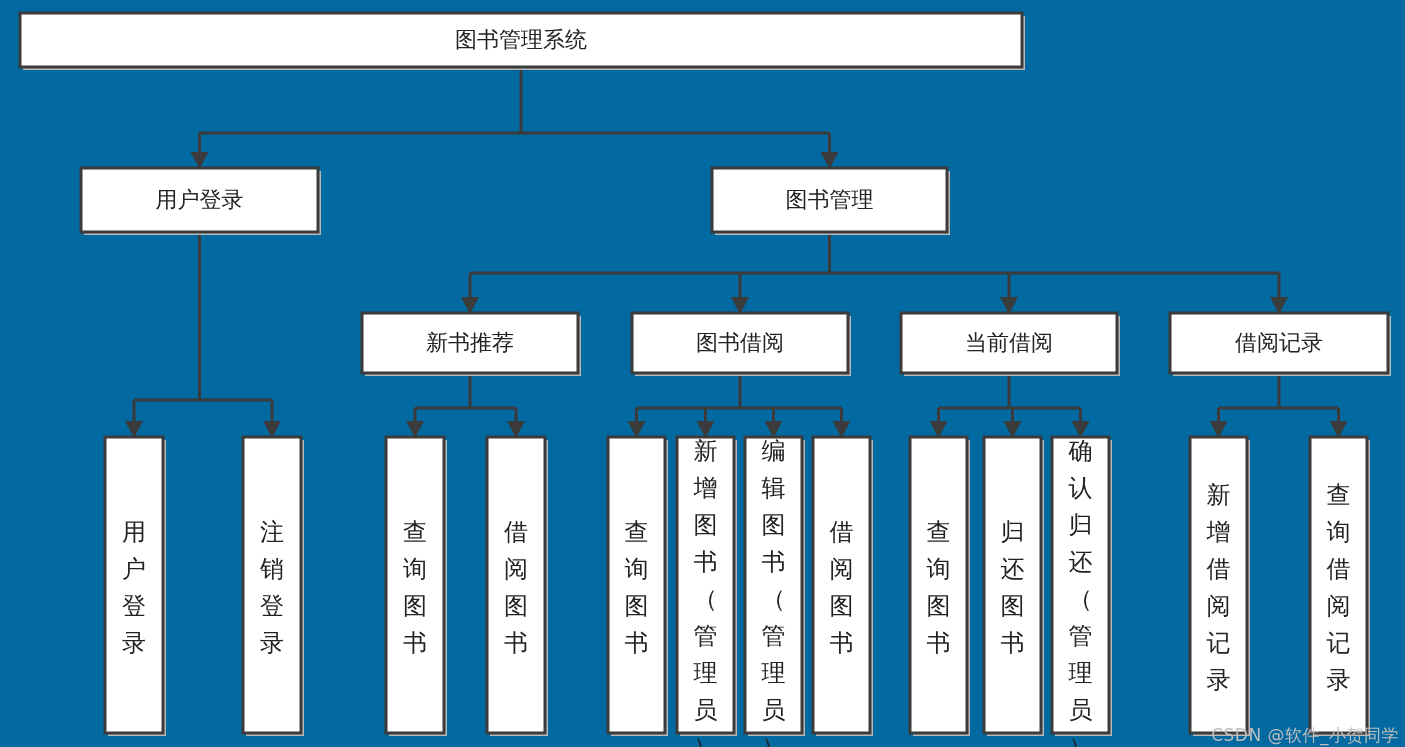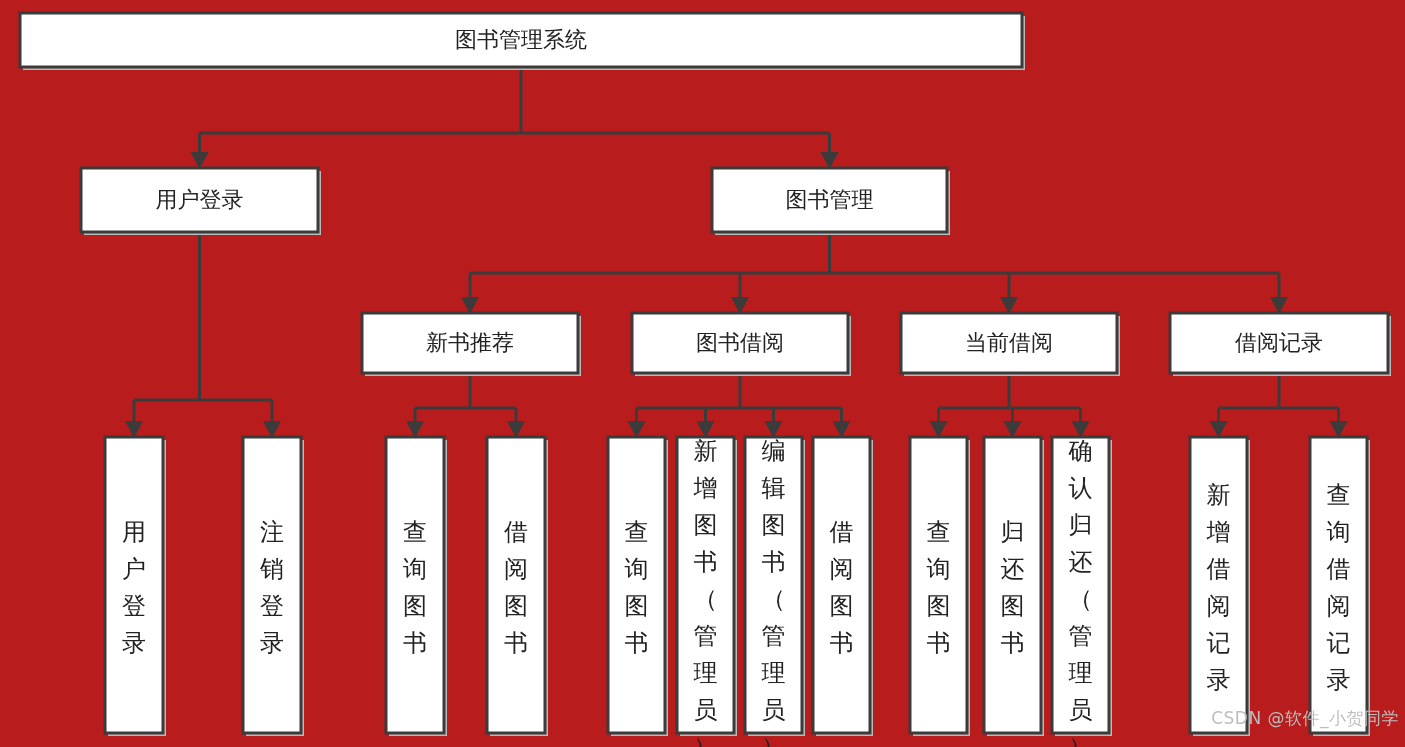--- a/index.html
+++ b/index.html
@@ -1,25 +1,25 @@
 <!DOCTYPE html>
 <html><head>
 <meta charset="utf-8">
 <style>
   html,body{margin:0;padding:0;background:#ffffff;}
   body{width:1405px;height:747px;font-family:"DejaVu Sans","Liberation Sans",sans-serif;overflow:hidden;}
-  #diagram-root{position:relative;width:1405px;height:747px;background:#b91c1c;}
+  #diagram-root{position:relative;width:1405px;height:747px;background:#0369a1;}
   svg#tree-svg{position:absolute;left:0;top:0;width:1405px;height:747px;display:block;}
   .node-box{fill:#ffffff;stroke:#3b3b3b;stroke-width:3;}
   .node-box-shadow{fill:#b9b9b9;stroke:none;}
   .connector{stroke:#3b3b3b;stroke-width:3;fill:none;stroke-linecap:butt;}
   .arrow-head{fill:#3b3b3b;stroke:none;}
   .h-label{font-size:22px;fill:#222;text-anchor:middle;dominant-baseline:middle;}
   .v-label-char{font-size:24px;fill:#222;text-anchor:middle;}
-  .watermark{position:absolute;right:6px;bottom:17px;font-size:17px;color:#bdbdbd;
+  .watermark{position:absolute;right:6px;bottom:0;font-size:17px;color:#bdbdbd;
              font-family:"DejaVu Sans","Liberation Sans",sans-serif;letter-spacing:.5px;white-space:nowrap;}
 </style>
 </head>
 <body>
 
 <div id="diagram-root">
   <svg id="tree-svg" viewBox="0 0 1405 747">
     <g id="edges-layer">
         <g>
           <line class="connector" x1="521" y1="67" x2="521" y2="133"></line>

